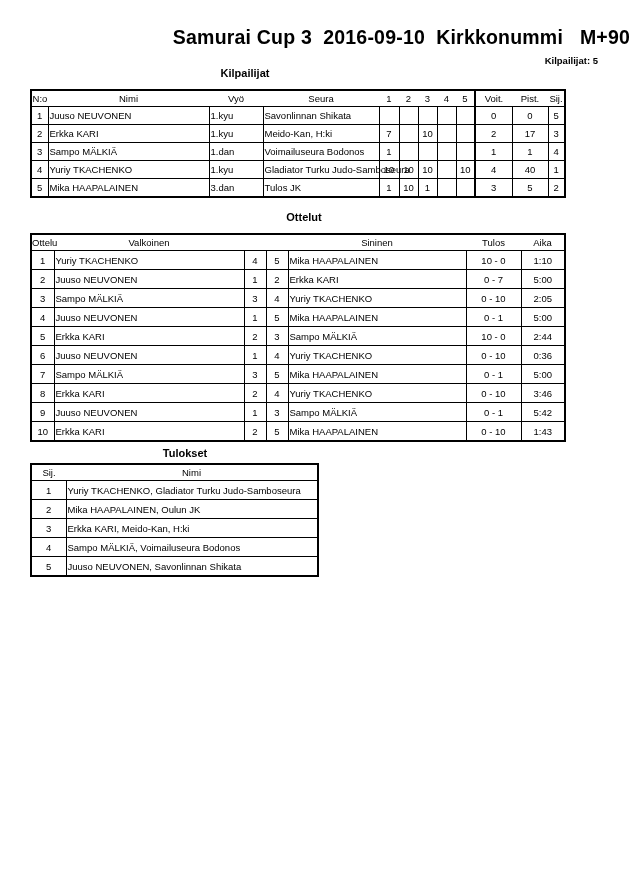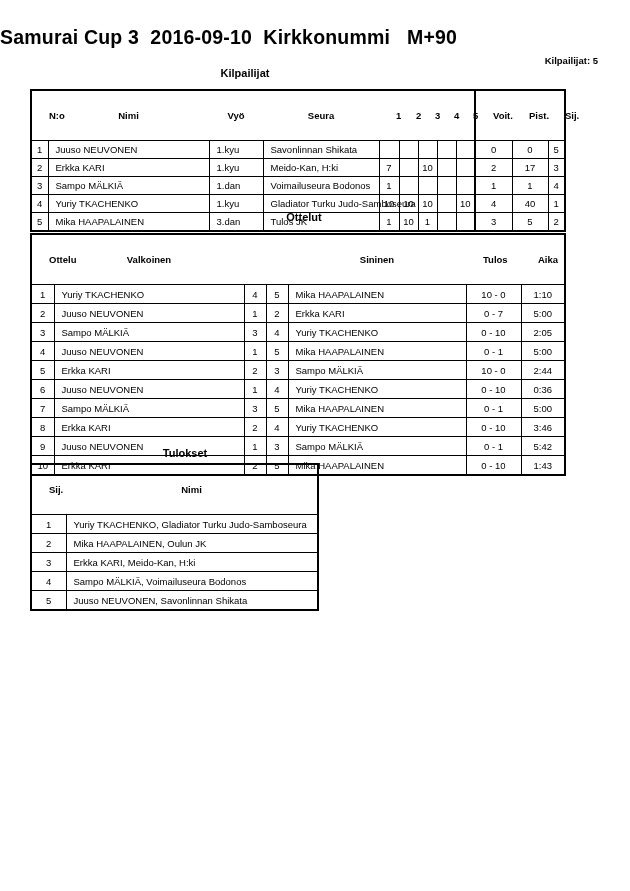--- a/index.html
+++ b/index.html
@@ -1,21 +1,21 @@
 <!DOCTYPE html>
 <html><head>
 <meta charset="utf-8">
 <style>
   html,body{margin:0;padding:0;}
   body{
     width:630px;height:891px;background:#ffffff;color:#000;
     font-family:"Liberation Sans", sans-serif;position:relative;overflow:hidden;
   }
   .page-title{
-    position:absolute;top:26px;left:0;right:0;text-align:left;
+    position:absolute;top:26px;left:0;right:0;text-align:right;
     font-size:19.5px;font-weight:bold;white-space:pre;letter-spacing:0.2px;
   }
   .participants-count{
     position:absolute;top:55px;right:32px;font-size:9.5px;font-weight:bold;
   }
   .section-heading{
     position:absolute;font-size:11px;font-weight:bold;transform:translateX(-50%);
     white-space:nowrap;
   }
   #heading-kilpailijat{top:67px;left:245px;text-align:center;}
@@ -24,31 +24,31 @@
 
   table{
     position:absolute;border-collapse:collapse;table-layout:fixed;
     border:2px solid #000;font-size:9.5px;color:#000;
   }
   #competitors-table{left:30px;top:89px;width:534px;}
   #matches-table{left:30px;top:233px;width:534px;}
   #results-table{left:30px;top:463px;width:287px;}
 
   th{
-    font-weight:bold;text-align:center;padding:17px;height:15px;
+    font-weight:normal;text-align:center;padding:0;height:15px;
     border:none;border-bottom:1.5px solid #000;
     white-space:nowrap;overflow:visible;font-size:9.5px;
   }
   td{
     border:1px solid #000;padding:0;height:17px;vertical-align:middle;
     overflow:visible;
   }
   #matches-table td,#results-table td{height:18px;}
   .ctr{text-align:center;}
-  .lft{text-align:left;padding-left:7px;}
+  .lft{text-align:left;padding-left:1px;}
   .ovf{white-space:nowrap;overflow:visible;margin-top:15px;}
   .thickL{border-left:2px solid #000 !important;}
 </style>
 </head>
 <body>
 
 <div class="page-title">Samurai Cup 3  2016-09-10  Kirkkonummi   M+90</div>
 <div class="participants-count">Kilpailijat: 5</div>
 
 <div class="section-heading" id="heading-kilpailijat">Kilpailijat</div>

